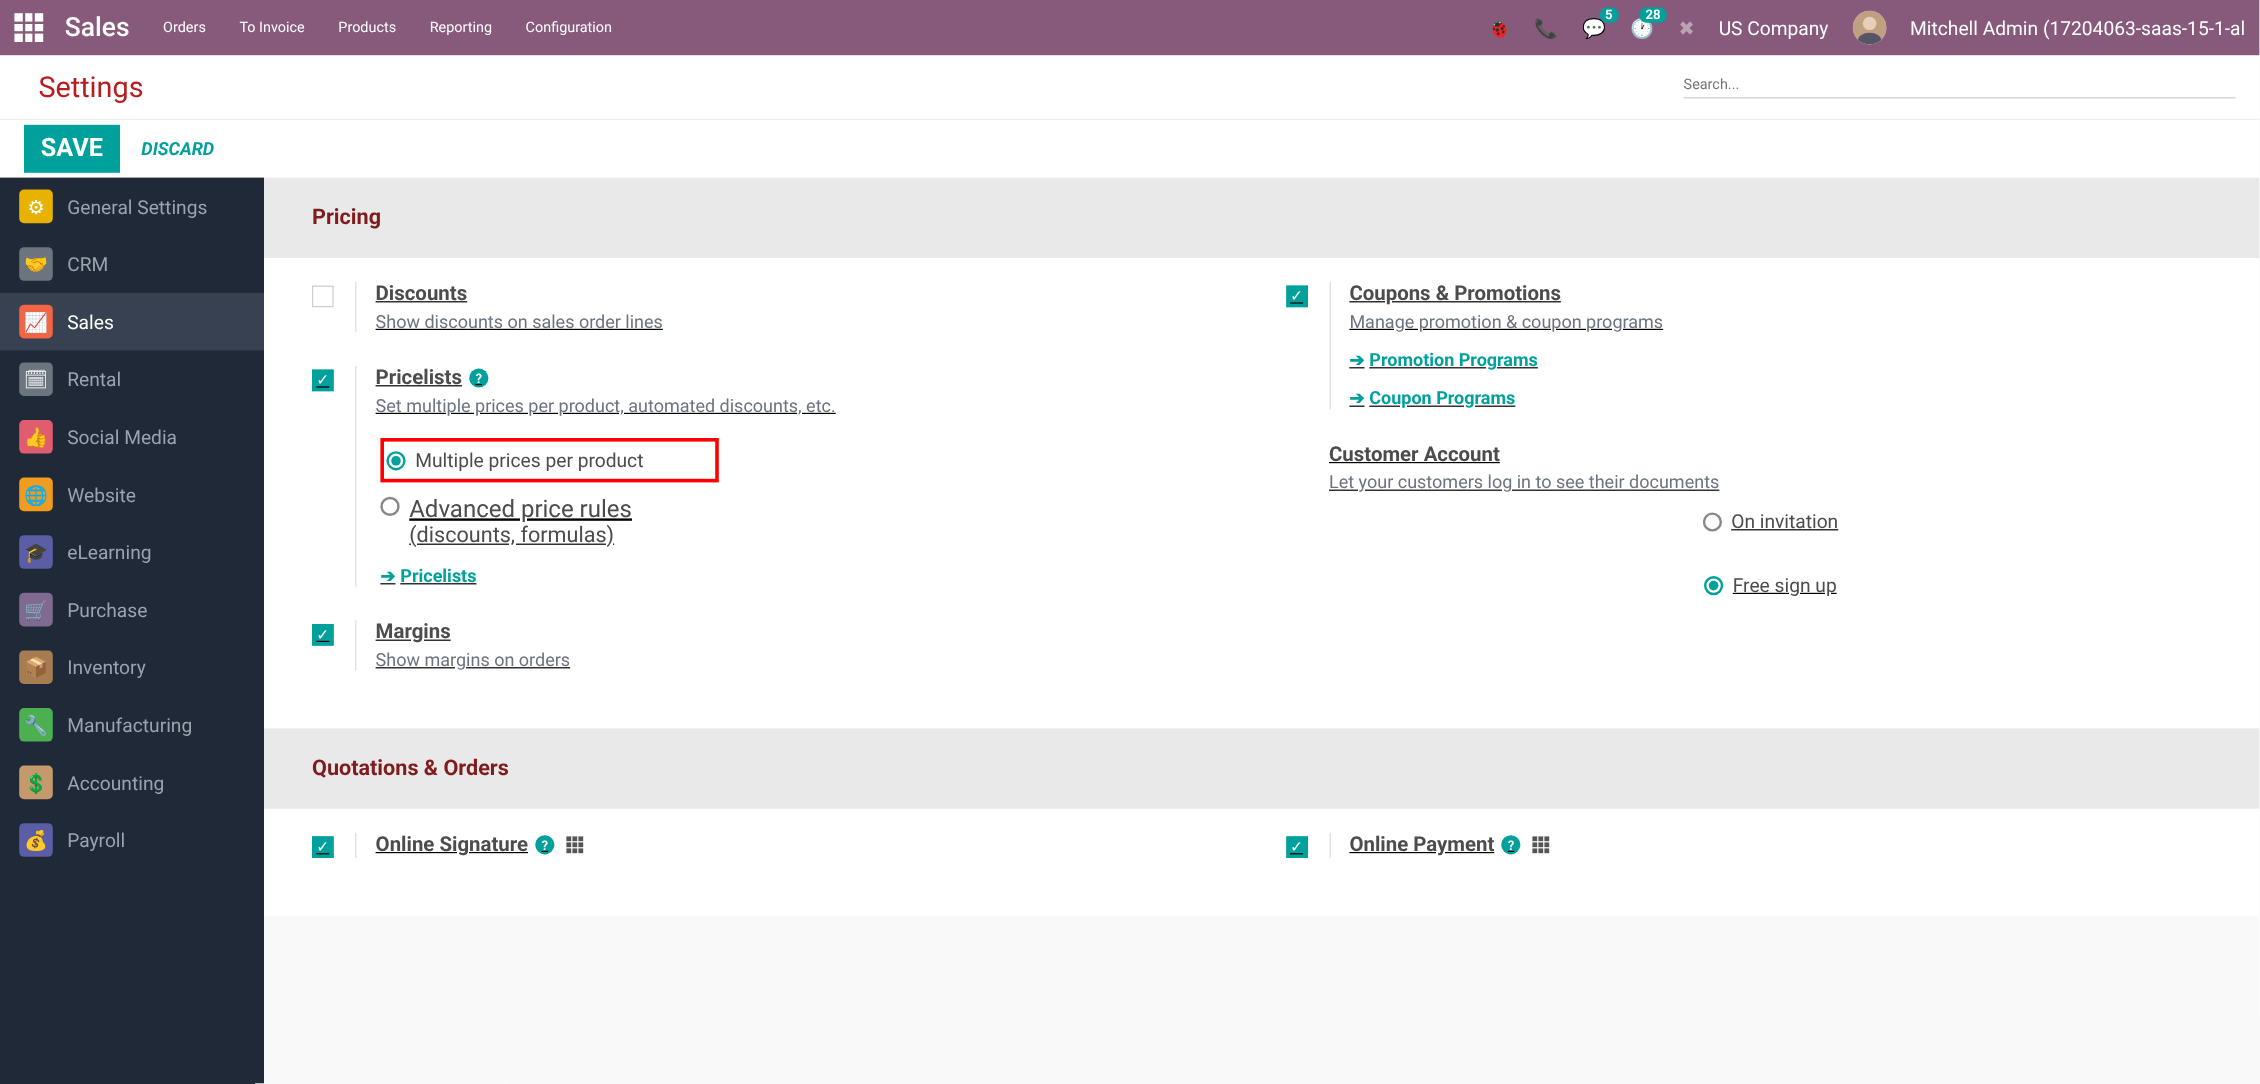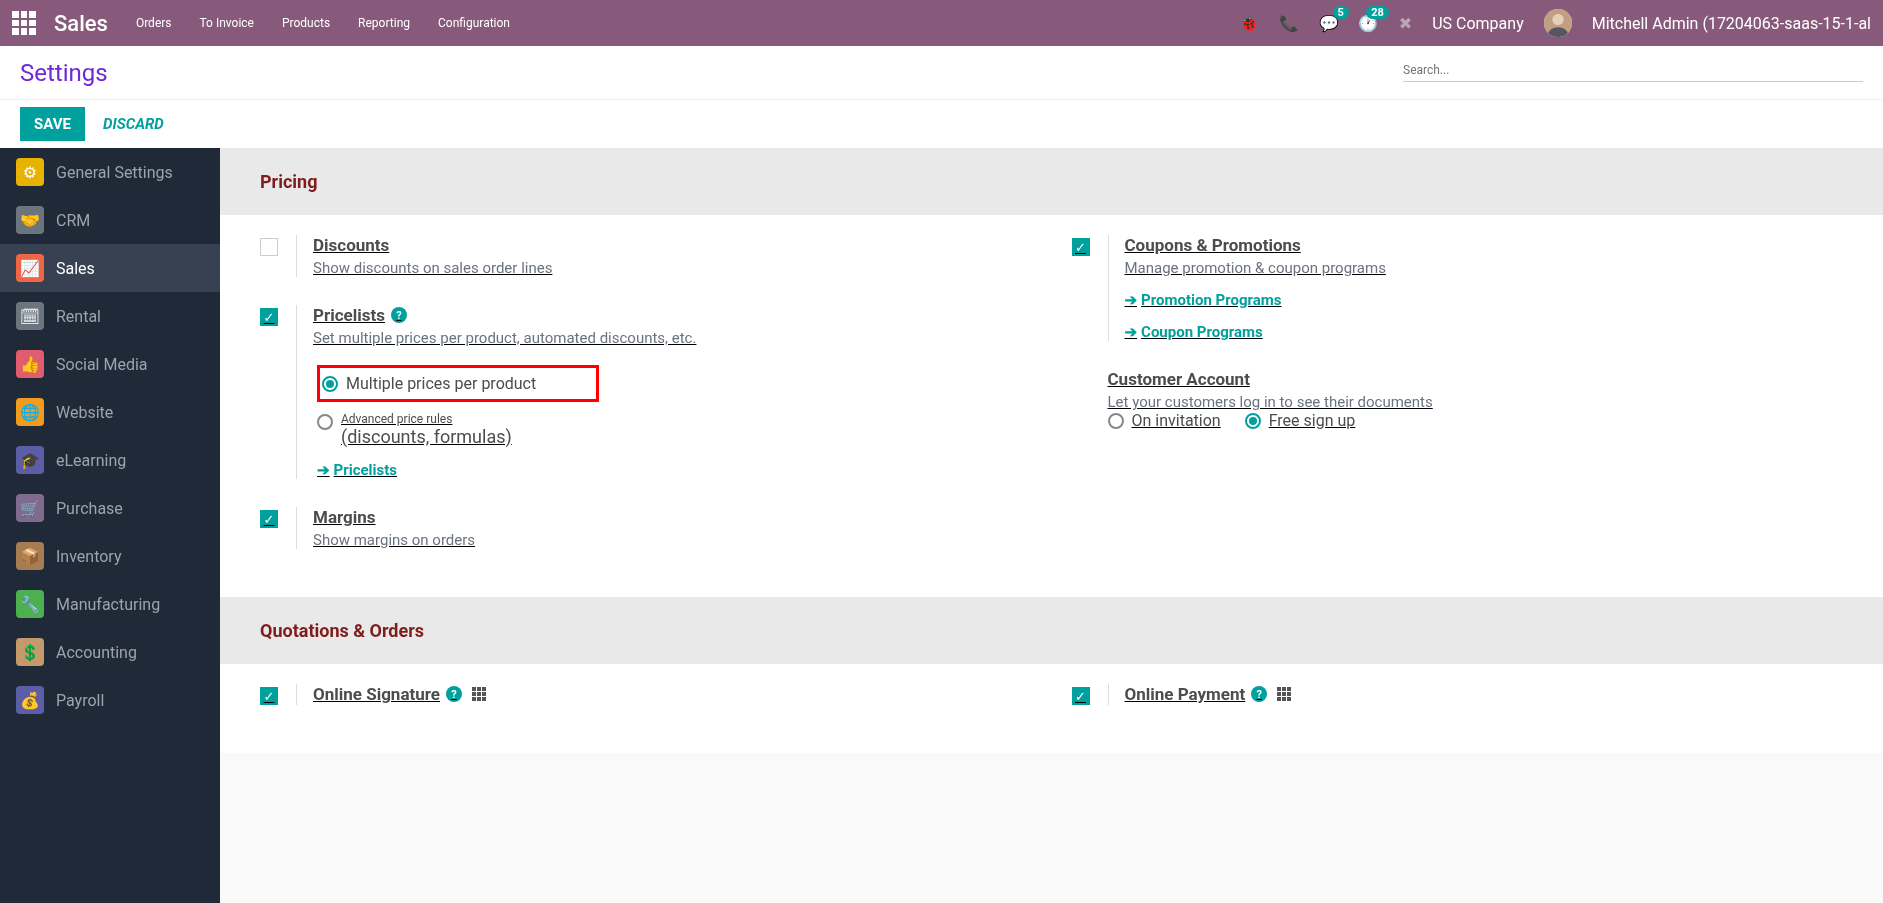--- a/index.html
+++ b/index.html
@@ -11,26 +11,26 @@
 .topbar .brand { font-size: 22px; font-weight: 500; margin-right: 28px; }
 .topbar .nav { display: flex; gap: 28px; }
 .topbar .nav-item { font-size: 12px; cursor: pointer; }
 .topbar .right { margin-left: auto; display: flex; align-items: center; gap: 20px; }
 .topbar .icon-btn { cursor: pointer; color: #eee; position: relative; }
 .badge { position:absolute; top:-8px; right:-10px; background:#00a09d; color:#fff; font-size:11px; border-radius:8px; padding:0 5px; font-weight:bold; }
 .avatar { width:28px; height:28px; border-radius:50%; background:#ddd; display:inline-block; overflow:hidden; }
 .avatar svg { width:100%; height:100%; }
 
 .secondbar { height: 54px; display: flex; align-items: center; padding: 0 20px; border-bottom: 1px solid #eee; }
-.secondbar .title { font-size: 24px; color:#6d28d9; }
+.secondbar .title { font-size: 24px; color:#b91c1c;margin-left:12px; }
 .secondbar .search-wrap { margin-left:auto; border-bottom:1px solid #ccc; width:460px; display:flex; align-items:center; padding-bottom:4px;}
 .secondbar .search-wrap input { border:none; outline:none; width:100%; font-size:12px; color:#666; }
 
 .actionbar { height:48px; display:flex; align-items:center; padding:0 20px; gap:18px; }
-.btn-save { background:#00a09d; color:#fff; border:none; padding:8px 14px; font-size:15px; font-weight:bold; cursor:pointer; }
+.btn-save { background:#00a09d; color:#fff; border:none; padding:8px 14px; font-size:21px; font-weight:bold; cursor:pointer; }
 .btn-discard { background:none; border:none; color:#00a09d; font-size:15px; font-weight:bold; cursor:pointer;font-style:italic; }
 
 .main { display:flex; height: calc(903px - 46px - 54px - 48px); }
 
 .sidebar { width:220px; background:#1f2937; color:#9ca3af; overflow-y:auto; flex-shrink:0; }
 .sidebar-item { display:flex; align-items:center; gap:12px; padding:10px 16px; cursor:pointer; font-size:16px; }
 .sidebar-item.active { background:#374151; color:#fff; }
 .sidebar-icon { width:28px; height:28px; border-radius:4px; display:flex; align-items:center; justify-content:center; font-size:16px; color:#fff; }
 
 .content-scroll { flex:1; overflow-y:auto; background:#f9f9f9; position:relative; }
@@ -48,21 +48,21 @@
 .sub-options { margin-top:18px; padding-left:4px; }
 .radio-row { display:flex; align-items:flex-start; gap:8px; margin-bottom:10px; cursor:pointer; }
 .radio { width:16px; height:16px; border:2px solid #00a09d; border-radius:50%; flex-shrink:0; margin-top:2px; display:flex; align-items:center; justify-content:center; }
 .radio.off { border-color:#888; }
 .radio.checked::after { content:""; width:8px; height:8px; background:#00a09d; border-radius:50%; }
 .link-row { color:#00a09d; font-weight:bold; cursor:pointer; display:flex; align-items:center; gap:4px; margin-top:14px; font-size:15px; }
 .highlight-box { border:3px solid red; display:inline-flex; padding:6px 60px 6px 2px; align-items:flex-start; gap:8px; }
 .help-icon { width:16px; height:16px; background:#00a09d; color:#fff; border-radius:50%; display:inline-flex; align-items:center; justify-content:center; font-size:11px; cursor:pointer; }
 .grid-icon-sm { width:14px; height:14px; display:inline-grid; grid-template-columns:repeat(3,1fr); grid-template-rows:repeat(3,1fr); gap:1px; margin-left:4px;}
 .grid-icon-sm span { background:#555; }
-.inline-radios { display:flex; gap:24px; align-items:center; }
+.inline-radios { display:flex; gap:24px; margin-top:14px; align-items:center;flex-direction:column; }
 </style>
 </head>
 <body>
 
 <div class="topbar">
   <div class="apps-icon">
       <span></span>
       <span></span>
       <span></span>
       <span></span>
@@ -183,21 +183,21 @@
             </div>
             <div class="setting-desc">Set multiple prices per product, automated discounts, etc.</div>
             <div class="sub-options">
               <div class="highlight-box">
                 <div class="radio checked"></div>
                 <span style="color:#4c4c4c; font-size:16px;">Multiple prices per product</span>
               </div>
               <div class="radio-row" style="margin-top:10px;">
                 <div class="radio off"></div>
                 <div>
-                  <div style="color:#4c4c4c; font-size:12px;">Advanced price rules</div>
+                  <div style="color:#4c4c4c; font-size:20px;">Advanced price rules</div>
                   <div style="color:#4c4c4c; font-size:18px;">(discounts, formulas)</div>
                 </div>
               </div>
               <div class="link-row">
                 <span>➔</span>
                 <span>Pricelists</span>
               </div>
             </div>
           </div>
         </div>

